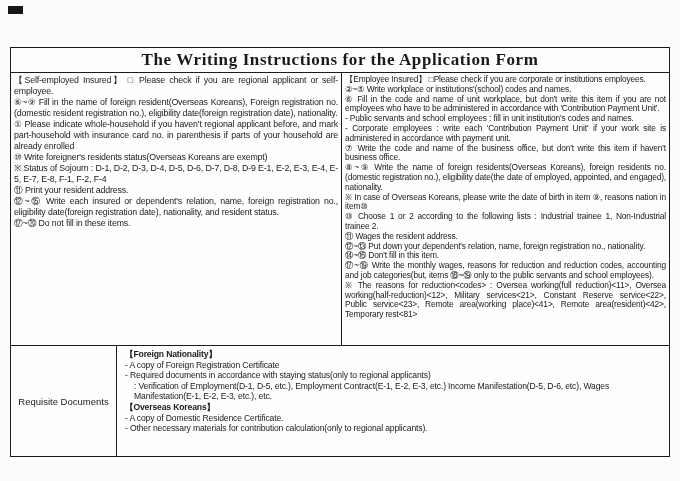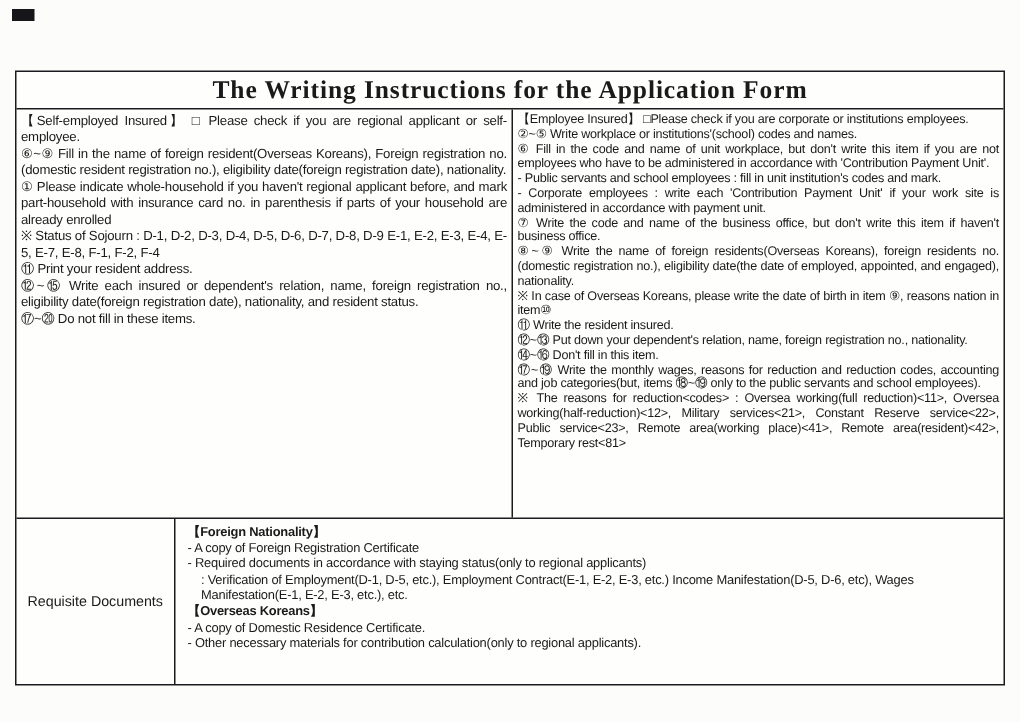--- a/index.html
+++ b/index.html
@@ -56,36 +56,38 @@
     <div class="title-row">
       <h1>The Writing Instructions for the Application Form</h1>
     </div>
 
     <div class="cols">
 
       <div class="col left">
         <p class="col-header">【Self-employed Insured】 □ Please check if you are regional applicant or self-employee.</p>
         <p>⑥~⑨ Fill in the name of foreign resident(Overseas Koreans), Foreign registration no.(domestic resident registration no.), eligibility date(foreign registration date), nationality.</p>
         <p>① Please indicate whole-household if you haven't regional applicant before, and mark part-household with insurance card no. in parenthesis if parts of your household are already enrolled</p>
+        <p>⑩ Write foreigner's residents status(Overseas Koreans are exempt)</p>
         <p>※ Status of Sojourn : D-1, D-2, D-3, D-4, D-5, D-6, D-7, D-8, D-9 E-1, E-2, E-3, E-4, E-5, E-7, E-8, F-1, F-2, F-4</p>
         <p>⑪ Print your resident address.</p>
         <p>⑫~⑮ Write each insured or dependent's relation, name, foreign registration no., eligibility date(foreign registration date), nationality, and resident status.</p>
         <p>⑰~⑳ Do not fill in these items.</p>
       </div>
 
       <div class="col right">
         <p class="col-header">【Employee Insured】 □Please check if you are corporate or institutions employees.</p>
         <p>②~⑤ Write workplace or institutions'(school) codes and names.</p>
         <p>⑥ Fill in the code and name of unit workplace, but don't write this item if you are not employees who have to be administered in accordance with 'Contribution Payment Unit'.</p>
-        <p>- Public servants and school employees : fill in unit institution's codes and mark.</p>
+        <p>- Public servants and school employees : fill in unit institution's codes and names.</p>
         <p>- Corporate employees : write each 'Contribution Payment Unit' if your work site is administered in accordance with payment unit.</p>
         <p>⑦ Write the code and name of the business office, but don't write this item if haven't business office.</p>
         <p>⑧~⑨ Write the name of foreign residents(Overseas Koreans), foreign residents no.(domestic registration no.), eligibility date(the date of employed, appointed, and engaged), nationality.</p>
         <p>※ In case of Overseas Koreans, please write the date of birth in item ⑨, reasons nation in item⑩</p>
-        <p>⑪ Write the resident insured.</p>
+        <p>⑩ Choose 1 or 2 according to the following lists : Industrial trainee 1, Non-Industrial trainee 2.</p>
+        <p>⑪ Wages the resident address.</p>
         <p>⑫~⑬ Put down your dependent's relation, name, foreign registration no., nationality.</p>
         <p>⑭~⑯ Don't fill in this item.</p>
         <p>⑰~⑲ Write the monthly wages, reasons for reduction and reduction codes, accounting and job categories(but, items ⑱~⑲ only to the public servants and school employees).</p>
         <p>※ The reasons for reduction&lt;codes&gt; : Oversea working(full reduction)&lt;11&gt;, Oversea working(half-reduction)&lt;12&gt;, Military services&lt;21&gt;, Constant Reserve service&lt;22&gt;, Public service&lt;23&gt;, Remote area(working place)&lt;41&gt;, Remote area(resident)&lt;42&gt;, Temporary rest&lt;81&gt;</p>
       </div>
 
     </div>
 
     <div class="bottom">
       <div class="req-label">Requisite Documents</div>

